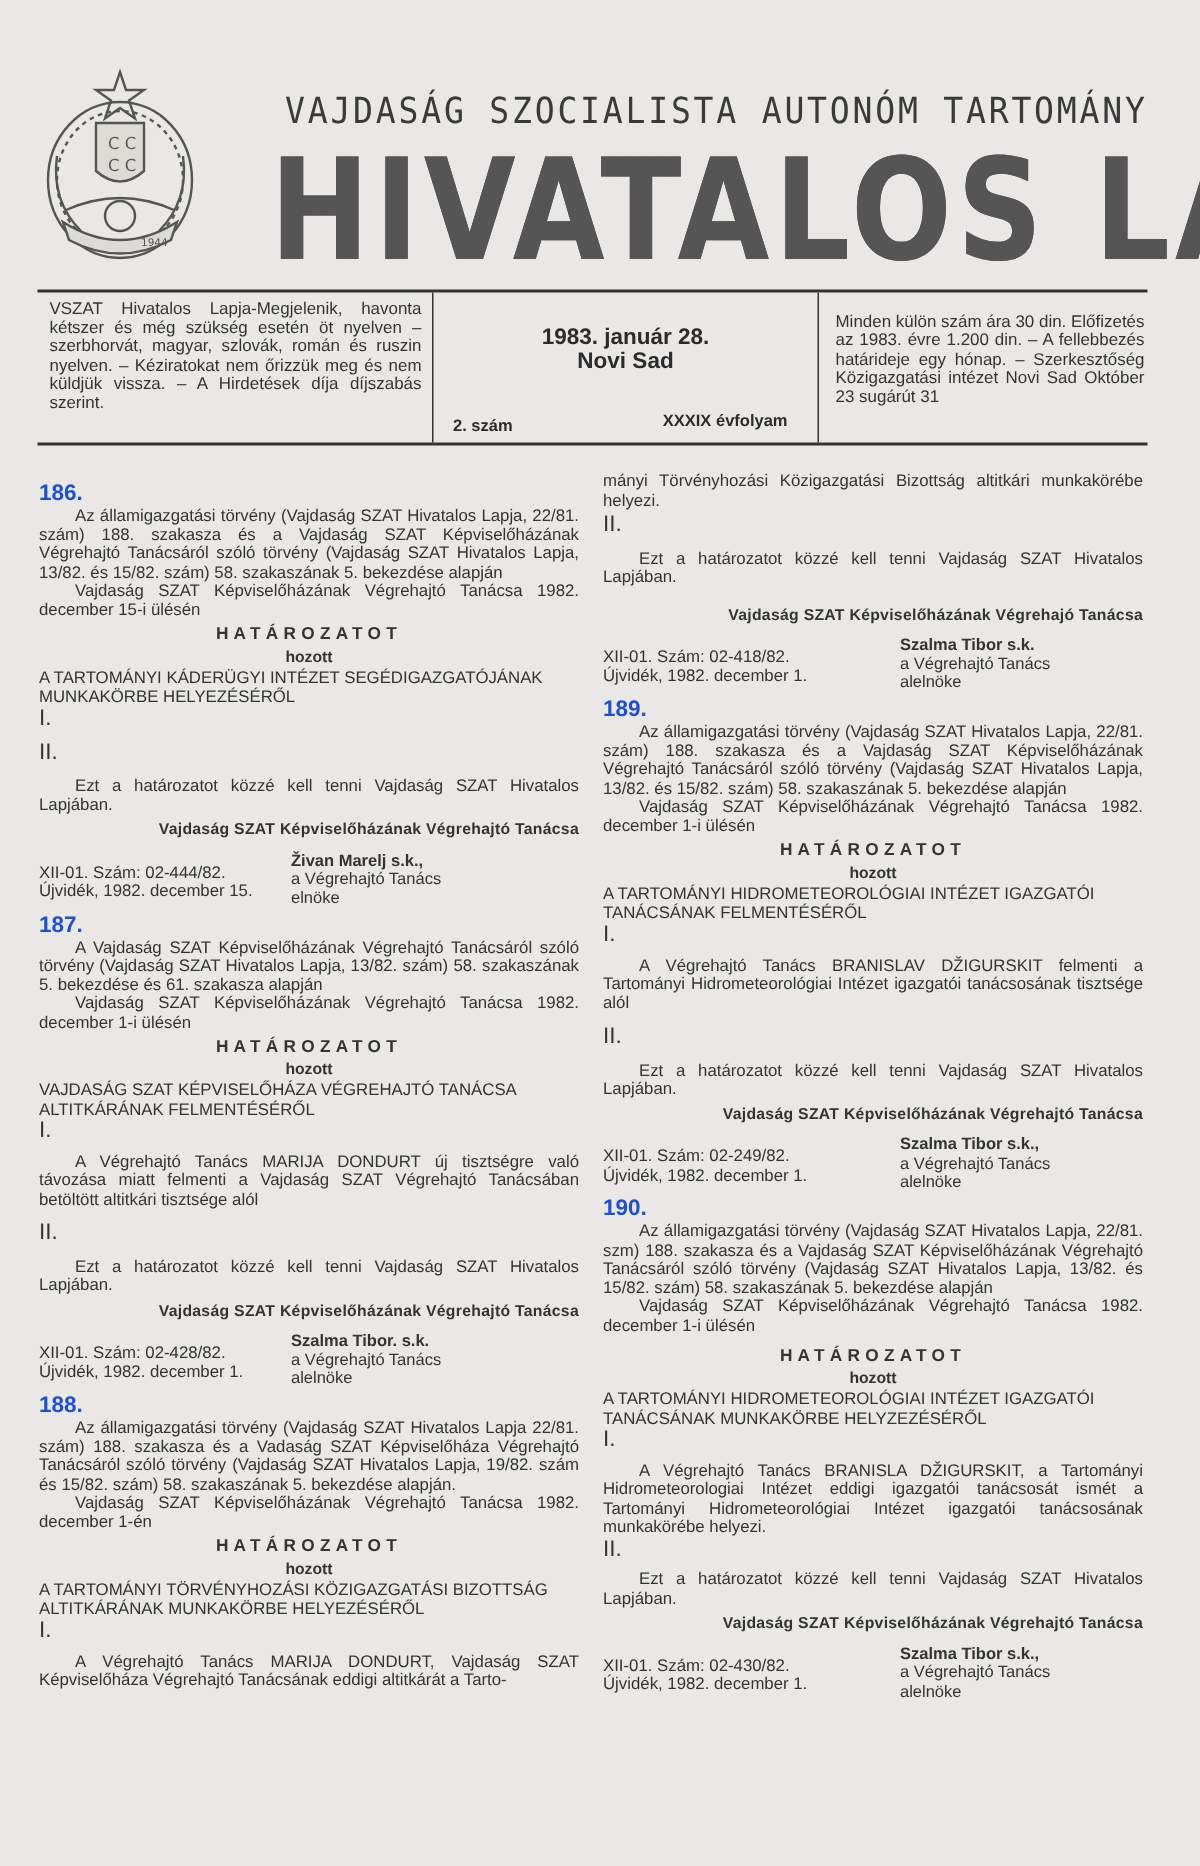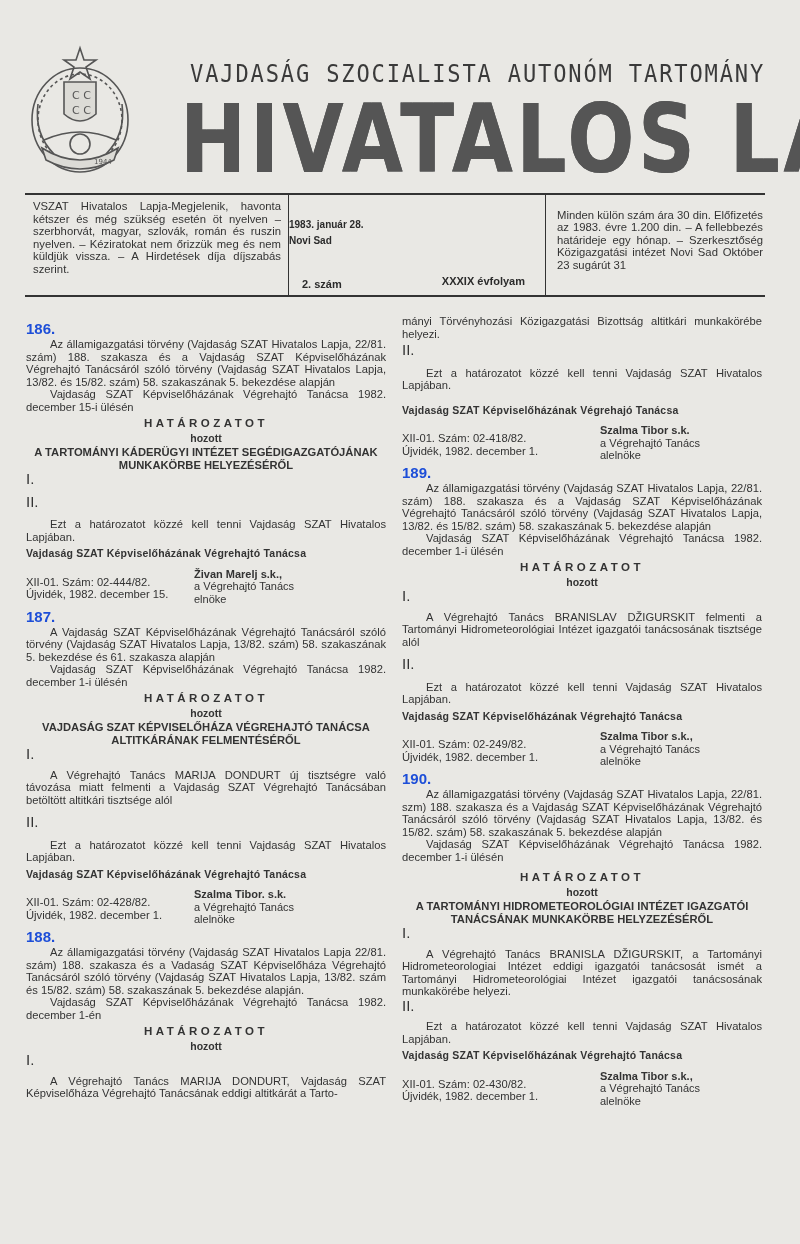--- a/index.html
+++ b/index.html
@@ -40,42 +40,42 @@
       border-top: 2px solid #333; border-bottom: 2px solid #333;
     }
     .info-left {
       position: absolute; left: 8px; top: 5px; width: 248px;
       font-size: 11.3px; line-height: 12.6px; text-align: justify; color: #333;
     }
     .info-mid {
       position: absolute; left: 263px; top: 0; width: 256px; height: 100px;
       border-left: 1.5px solid #333; border-right: 1.5px solid #333;
     }
-    .info-date { position: absolute; top: 22px; left: 0; width: 100%; text-align: left; font-weight: bold; font-size: 10px; line-height: 16px; }
+    .info-date { position: absolute; top: 22px; left: 0; width: 100%; text-align: center; font-weight: bold; font-size: 15px; line-height: 16px; }
     .info-number { position: absolute; left: 13px; top: 83px; font-weight: bold; font-size: 11px; }
     .info-volume { position: absolute; right: 20px; top: 80px; font-weight: bold; font-size: 11px; margin-left: 32px; }
     .info-right {
       position: absolute; left: 532px; top: 14px; width: 206px;
       font-size: 11.3px; line-height: 12.4px; text-align: justify; color: #333;
     }
 
     
     .col { position: absolute; top: 320px; width: 360px; font-size: 11.2px; line-height: 12.5px; color: #333; }
     .col-left { left: 26px; }
     .col-right { left: 402px; top: 315px; width: 360px; }
 
     .dec-num { font-weight: bold; font-size: 15px; line-height: 18px; margin: 0; color: #1d4ed8; }
     .para { margin: 0; text-align: justify; text-indent: 24px; }
     .para.noindent { text-indent: 0; }
     .hat { text-align: center; font-weight: bold; letter-spacing: 3.5px; font-size: 11.5px; margin: 4px 0 0 0; }
     .hozott { text-align: center; font-weight: bold; font-size: 10.5px; margin: 2px 0 2px 0; }
-    .dec-title { text-align: center; font-weight: bold; font-size: 11.2px; line-height: 12.5px; margin: 2px 0 2px 0; text-transform: uppercase; }
+    .dec-title { font-weight: normal; font-size: 11.2px; line-height: 12.5px; margin: 2px 0 2px 0; text-transform: uppercase; }
     .roman { text-align: left; margin: 2px 0; font-size: 15px; }
     .roman.gap { margin: 10px 0 10px 0; }
-    .org { text-align: left; font-weight: bold; font-size: 10.5px; margin: 4px 0 8px 0; letter-spacing: 0.2px; }
+    .org { text-align: right; font-weight: bold; font-size: 10.5px; margin: 4px 0 8px 0; letter-spacing: 0.2px; }
     .sig { position: relative; height: 40px; margin-top: 2px; }
     .sig-left { position: absolute; left: 0; top: 8px; font-size: 11.2px; line-height: 12.5px; }
     .sig-right { position: absolute; left: 168px; top: 0; width: 150px; text-align: left; font-size: 11px; line-height: 12.5px; }
     .sig-right .name { font-weight: bold; }
     .col-right .sig-right { left: 198px; }
   </style>
 </head>
 <body>
 
 <div class="page">
@@ -160,24 +160,25 @@
         <div class="sig-right">
           <div class="name">Szalma Tibor. s.k.</div>
           <div>a Végrehajtó Tanács</div>
           <div>alelnöke</div>
         </div>
       </div>
     </article>
 
     <article>
       <p class="dec-num">188.</p>
-      <p class="para">Az államigazgatási törvény (Vajdaság SZAT Hivatalos Lapja 22/81. szám) 188. szakasza és a Vadaság SZAT Képviselőháza Végrehajtó Tanácsáról szóló törvény (Vajdaság SZAT Hivatalos Lapja, 13/82. szám és 15/82. szám) 58. szakaszának 5. bekezdése alapján.</p>
+      <p class="para">Az államigazgatási törvény (Vajdaság SZAT Hivatalos Lapja 22/81. szám) 188. szakasza és a Vadaság SZAT Képviselőháza Végrehajtó Tanácsáról szóló törvény (Vajdaság SZAT Hivatalos Lapja, 19/82. szám és 15/82. szám) 58. szakaszának 5. bekezdése alapján.</p>
       <p class="para">Vajdaság SZAT Képviselőházának Végrehajtó Tanácsa 1982. december 1-én</p>
       <p class="hat">HATÁROZATOT</p>
       <p class="hozott">hozott</p>
+      <p class="dec-title">A TARTOMÁNYI TÖRVÉNYHOZÁSI KÖZIGAZGATÁSI BIZOTTSÁG ALTITKÁRÁNAK MUNKAKÖRBE HELYEZÉSÉRŐL</p>
       <p class="roman">I.</p>
       <p class="para" style="margin-top:8px">A Végrehajtó Tanács MARIJA DONDURT, Vajdaság SZAT Képviselőháza Végrehajtó Tanácsának eddigi altitkárát a Tarto-</p>
     </article>
   </div>
 
   <div class="col col-right">
 
     <article>
       <p class="para noindent">mányi Törvényhozási Közigazgatási Bizottság altitkári munkakörébe helyezi.</p>
       <p class="roman" style="margin:4px 0 10px">II.</p>
@@ -195,20 +196,21 @@
         </div>
       </div>
     </article>
 
     <article>
       <p class="dec-num">189.</p>
       <p class="para">Az államigazgatási törvény (Vajdaság SZAT Hivatalos Lapja, 22/81. szám) 188. szakasza és a Vajdaság SZAT Képviselőházának Végrehajtó Tanácsáról szóló törvény (Vajdaság SZAT Hivatalos Lapja, 13/82. és 15/82. szám) 58. szakaszának 5. bekezdése alapján</p>
       <p class="para">Vajdaság SZAT Képviselőházának Végrehajtó Tanácsa 1982. december 1-i ülésén</p>
       <p class="hat">HATÁROZATOT</p>
       <p class="hozott">hozott</p>
+      <p class="dec-title">A TARTOMÁNYI HIDROMETEOROLÓGIAI INTÉZET IGAZGATÓI TANÁCSÁNAK FELMENTÉSÉRŐL</p>
       <p class="roman">I.</p>
       <p class="para" style="margin-top:8px">A Végrehajtó Tanács BRANISLAV DŽIGURSKIT felmenti a Tartományi Hidrometeorológiai Intézet igazgatói tanácsosának tisztsége alól</p>
       <p class="roman gap">II.</p>
       <p class="para">Ezt a határozatot közzé kell tenni Vajdaság SZAT Hivatalos Lapjában.</p>
       <p class="org">Vajdaság SZAT Képviselőházának Végrehajtó Tanácsa</p>
       <div class="sig">
         <div class="sig-left">
           <div>XII-01. Szám: 02-249/82.</div>
           <div>Újvidék, 1982. december 1.</div>
         </div>

